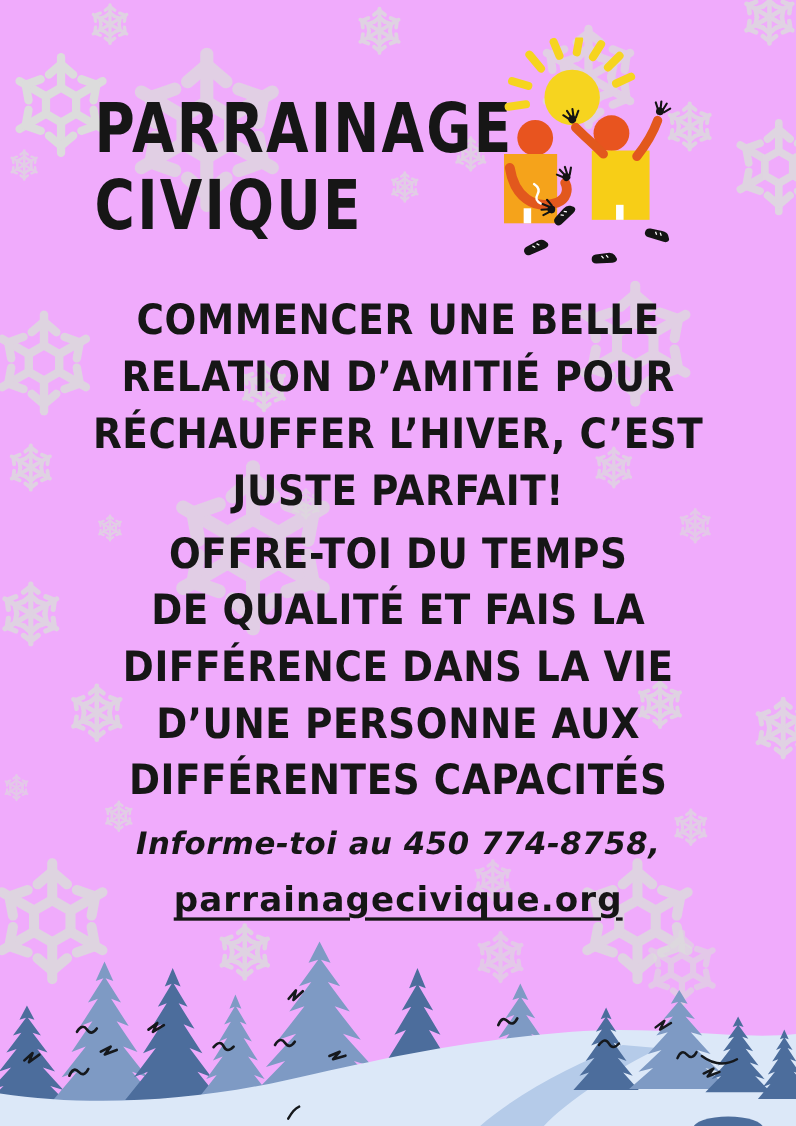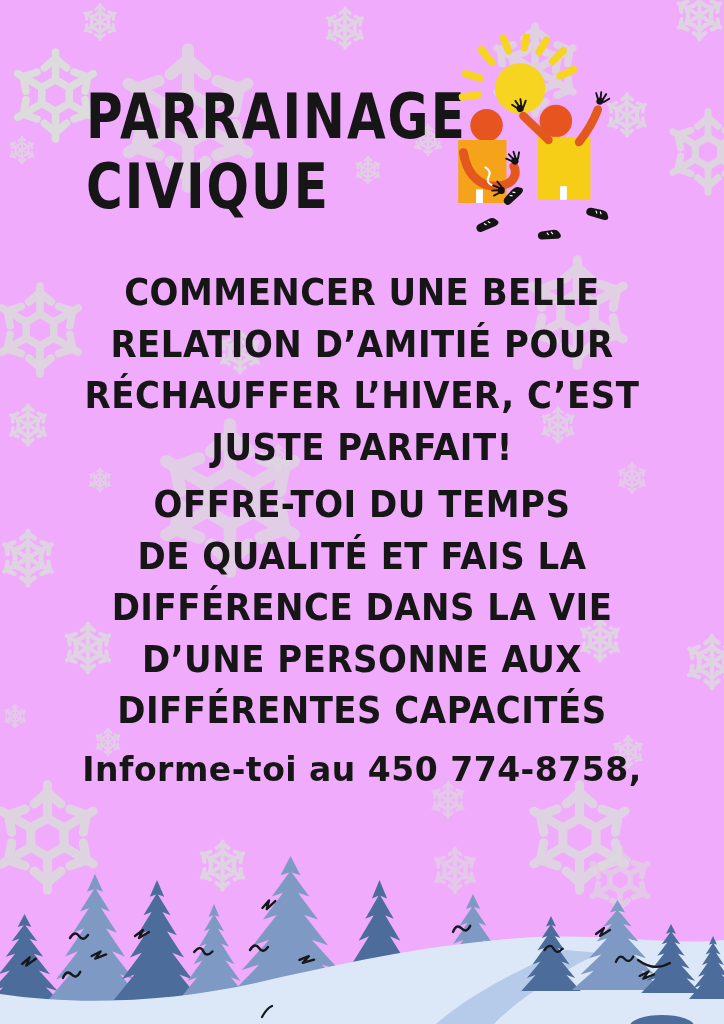--- a/index.html
+++ b/index.html
@@ -18,21 +18,21 @@
   .logo{position:absolute; left:454px; top:34px; width:168px; height:212px;}
   .msg{
     position:absolute; left:0; right:0; text-align:center;
     font-weight:bold; font-size:34px; line-height:46px; letter-spacing:0.5px;
     transform:scaleY(1.12); transform-origin:center top;
   }
   .msg1{top:266px;}
   .msg2{top:478px;}
   .contact{
     position:absolute; left:0; right:0; top:750px; text-align:center;
-    font-weight:bold; font-size:33px; letter-spacing:0.5px;
+    font-weight:bold; font-size:28px; letter-spacing:0.5px;font-style:italic;
   }
   .weblink{
     position:absolute; left:0; right:0; top:800px; text-align:center;
     font-weight:bold; font-size:31px; letter-spacing:1px;
   }
   .weblink span{
     text-decoration:underline; text-decoration-thickness:3px; text-underline-offset:6px;
     cursor:pointer;
   }
   .scene{position:absolute; left:0; bottom:0; width:724px; height:170px;}
@@ -183,20 +183,23 @@
 
   <div class="msg msg2">
     <div>OFFRE-TOI DU TEMPS</div>
     <div>DE QUALITÉ ET FAIS LA</div>
     <div>DIFFÉRENCE DANS LA VIE</div>
     <div>D’UNE PERSONNE AUX</div>
     <div>DIFFÉRENTES CAPACITÉS</div>
   </div>
 
   <div class="contact">Informe-toi au 450 774-8758,</div>
+  <div class="weblink">
+    <span>parrainagecivique.org</span>
+  </div>
 
   <svg class="scene" viewBox="0 0 724 170" preserveAspectRatio="none">
     <defs>
       <path id="fir" d="M50,0 L58,21 L51,18 L65,44 L56,40 L72,69 L61,64 L80,97 L67,91 L89,124 L75,118 L98,150 L2,150 L25,118 L11,124 L33,91 L20,97 L39,64 L28,69 L44,40 L35,44 L49,18 L42,21 Z"></path>
       <g id="sq1">
           <path d="M0,6 Q5,-2 9,4 T18,3"></path>
         </g>
       <g id="sq2">
           <path d="M0,2 L8,-4 L4,4 L14,-2"></path>
         </g>

